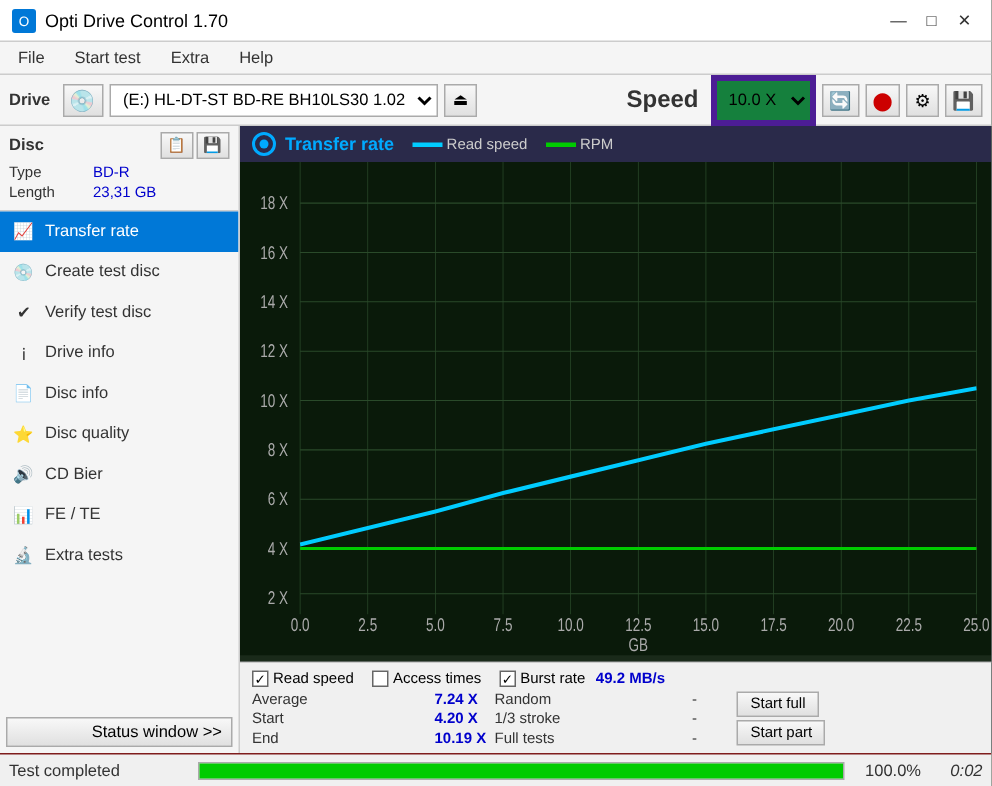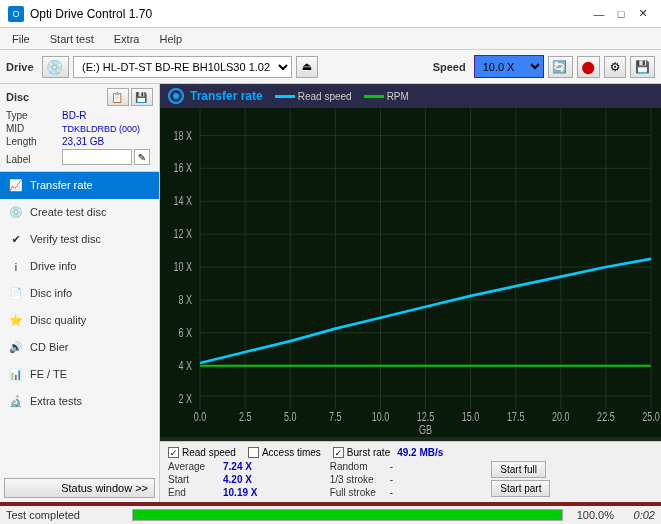--- a/index.html
+++ b/index.html
@@ -55,22 +55,22 @@
       height: 22px;
       min-width: 22px;
       border: 1px solid #aaa;
       background: linear-gradient(to bottom, #f8f8f8, #e0e0e0);
       cursor: pointer;
       display: flex; align-items: center; justify-content: center;
       font-size: 12px;
       padding: 0 4px;
     }
     .toolbar-spacer { flex: 1; }
-    .speed-label { font-size: 11px; font-weight: bold; color: #333; margin-right: 4px; }
-    .speed-select { height: 23px; border: 1px solid #4c1d95; background: #3b82f6; font-size: 11px; padding: 0 4px; width: 70px; }
+    .speed-label { font-size: 16px; font-weight: bold; color: #333; margin-right: 4px; }
+    .speed-select { height: 34px; border: 4px solid #4c1d95; background: #15803d; font-size: 11px; padding: 0 4px; width: 70px; }
 
     
     .main-content {
       display: flex;
       height: calc(524px - 28px - 22px - 34px - 22px);
     }
 
     
     .sidebar {
       width: 160px;
@@ -177,41 +177,41 @@
       padding: 2px 0;
       font-size: 10px;
     }
     .stats-checkbox { display: flex; align-items: center; gap: 3px; }
     .checkbox { width: 11px; height: 11px; border: 1px solid #666; background: white; display: flex; align-items: center; justify-content: center; font-size: 9px; }
     .checkbox.checked { background: white; }
     .burst-val { color: #0000cc; font-weight: bold; margin-left: 4px; }
 
     .stats-rows { display: flex; gap: 0; font-size: 10px; }
     .stats-col { flex: 1; }
-    .stats-row { display: flex; align-items: center; padding: 1px 0; gap: 0; }
+    .stats-row { display: flex; align-items: center; padding: 1px 0; gap: 0; justify-content: space-between; }
     .stats-row-key { color: #333; width: 55px; flex-shrink: 0; }
     .stats-row-val { color: #0000cc; font-weight: bold; width: 40px; }
     .stats-row-key2 { color: #333; width: 60px; flex-shrink: 0; }
     .stats-row-val2 { color: #333; width: 30px; }
     .stats-row-key3 { color: #333; width: 70px; flex-shrink: 0; }
     .stats-row-val3 { color: #0000cc; font-weight: bold; width: 30px; }
     
     .action-btn {
       border: 1px solid #aaa;
       background: linear-gradient(to bottom, #f8f8f8, #e0e0e0);
       cursor: pointer;
       font-size: 10px;
       padding: 2px 8px;
       white-space: nowrap;
     }
 
     
     .status-bar {
       background: #f0f0f0;
-      border-top: 4px solid #7f1d1d;
+      border-top: 1px solid #7f1d1d;
       display: flex;
       align-items: center;
       height: 22px;
       padding: 0 6px;
       gap: 6px;
     }
     .status-text { font-size: 11px; color: #333; width: 120px; }
     .progress-bar-container {
       flex: 1;
       height: 12px;
@@ -282,31 +282,22 @@
           <button class="toolbar-btn" style="width:18px;height:18px;font-size:10px;">📋</button>
           <button class="toolbar-btn" style="width:18px;height:18px;font-size:10px;">💾</button>
         </div>
       </div>
 
       <div class="disc-info-row">
         <span class="disc-info-key">Type</span>
         <span class="disc-info-val">BD-R</span>
       </div>
       <div class="disc-info-row">
-        <span class="disc-info-key">MID</span>
-        <span class="disc-info-val" style="font-size:9px;">TDKBLDRBD (000)</span>
-      </div>
-      <div class="disc-info-row">
         <span class="disc-info-key">Length</span>
         <span class="disc-info-val">23,31 GB</span>
-      </div>
-      <div class="disc-info-row">
-        <span class="disc-info-key">Label</span>
-        <input type="text" class="label-input" style="">
-        <button class="label-btn">✎</button>
       </div>
     </div>
 
     <div class="nav-items">
       <div class="nav-item active">
         <div class="nav-icon" style="color:white;">📈</div>
         <span>Transfer rate</span>
       </div>
       <div class="nav-item">
         <div class="nav-icon">💿</div>
@@ -462,21 +453,21 @@
         <div class="stats-col">
           <div class="stats-row">
             <span class="stats-row-key2">Random</span>
             <span class="stats-row-val2">-</span>
           </div>
           <div class="stats-row">
             <span class="stats-row-key2">1/3 stroke</span>
             <span class="stats-row-val2">-</span>
           </div>
           <div class="stats-row">
-            <span class="stats-row-key2">Full stroke</span>
+            <span class="stats-row-key2">Full tests</span>
             <span class="stats-row-val2">-</span>
           </div>
         </div>
 
         <div class="stats-col">
           <div class="stats-row">
             <button class="action-btn">Start full</button>
           </div>
           <div class="stats-row">
             <button class="action-btn">Start part</button>

